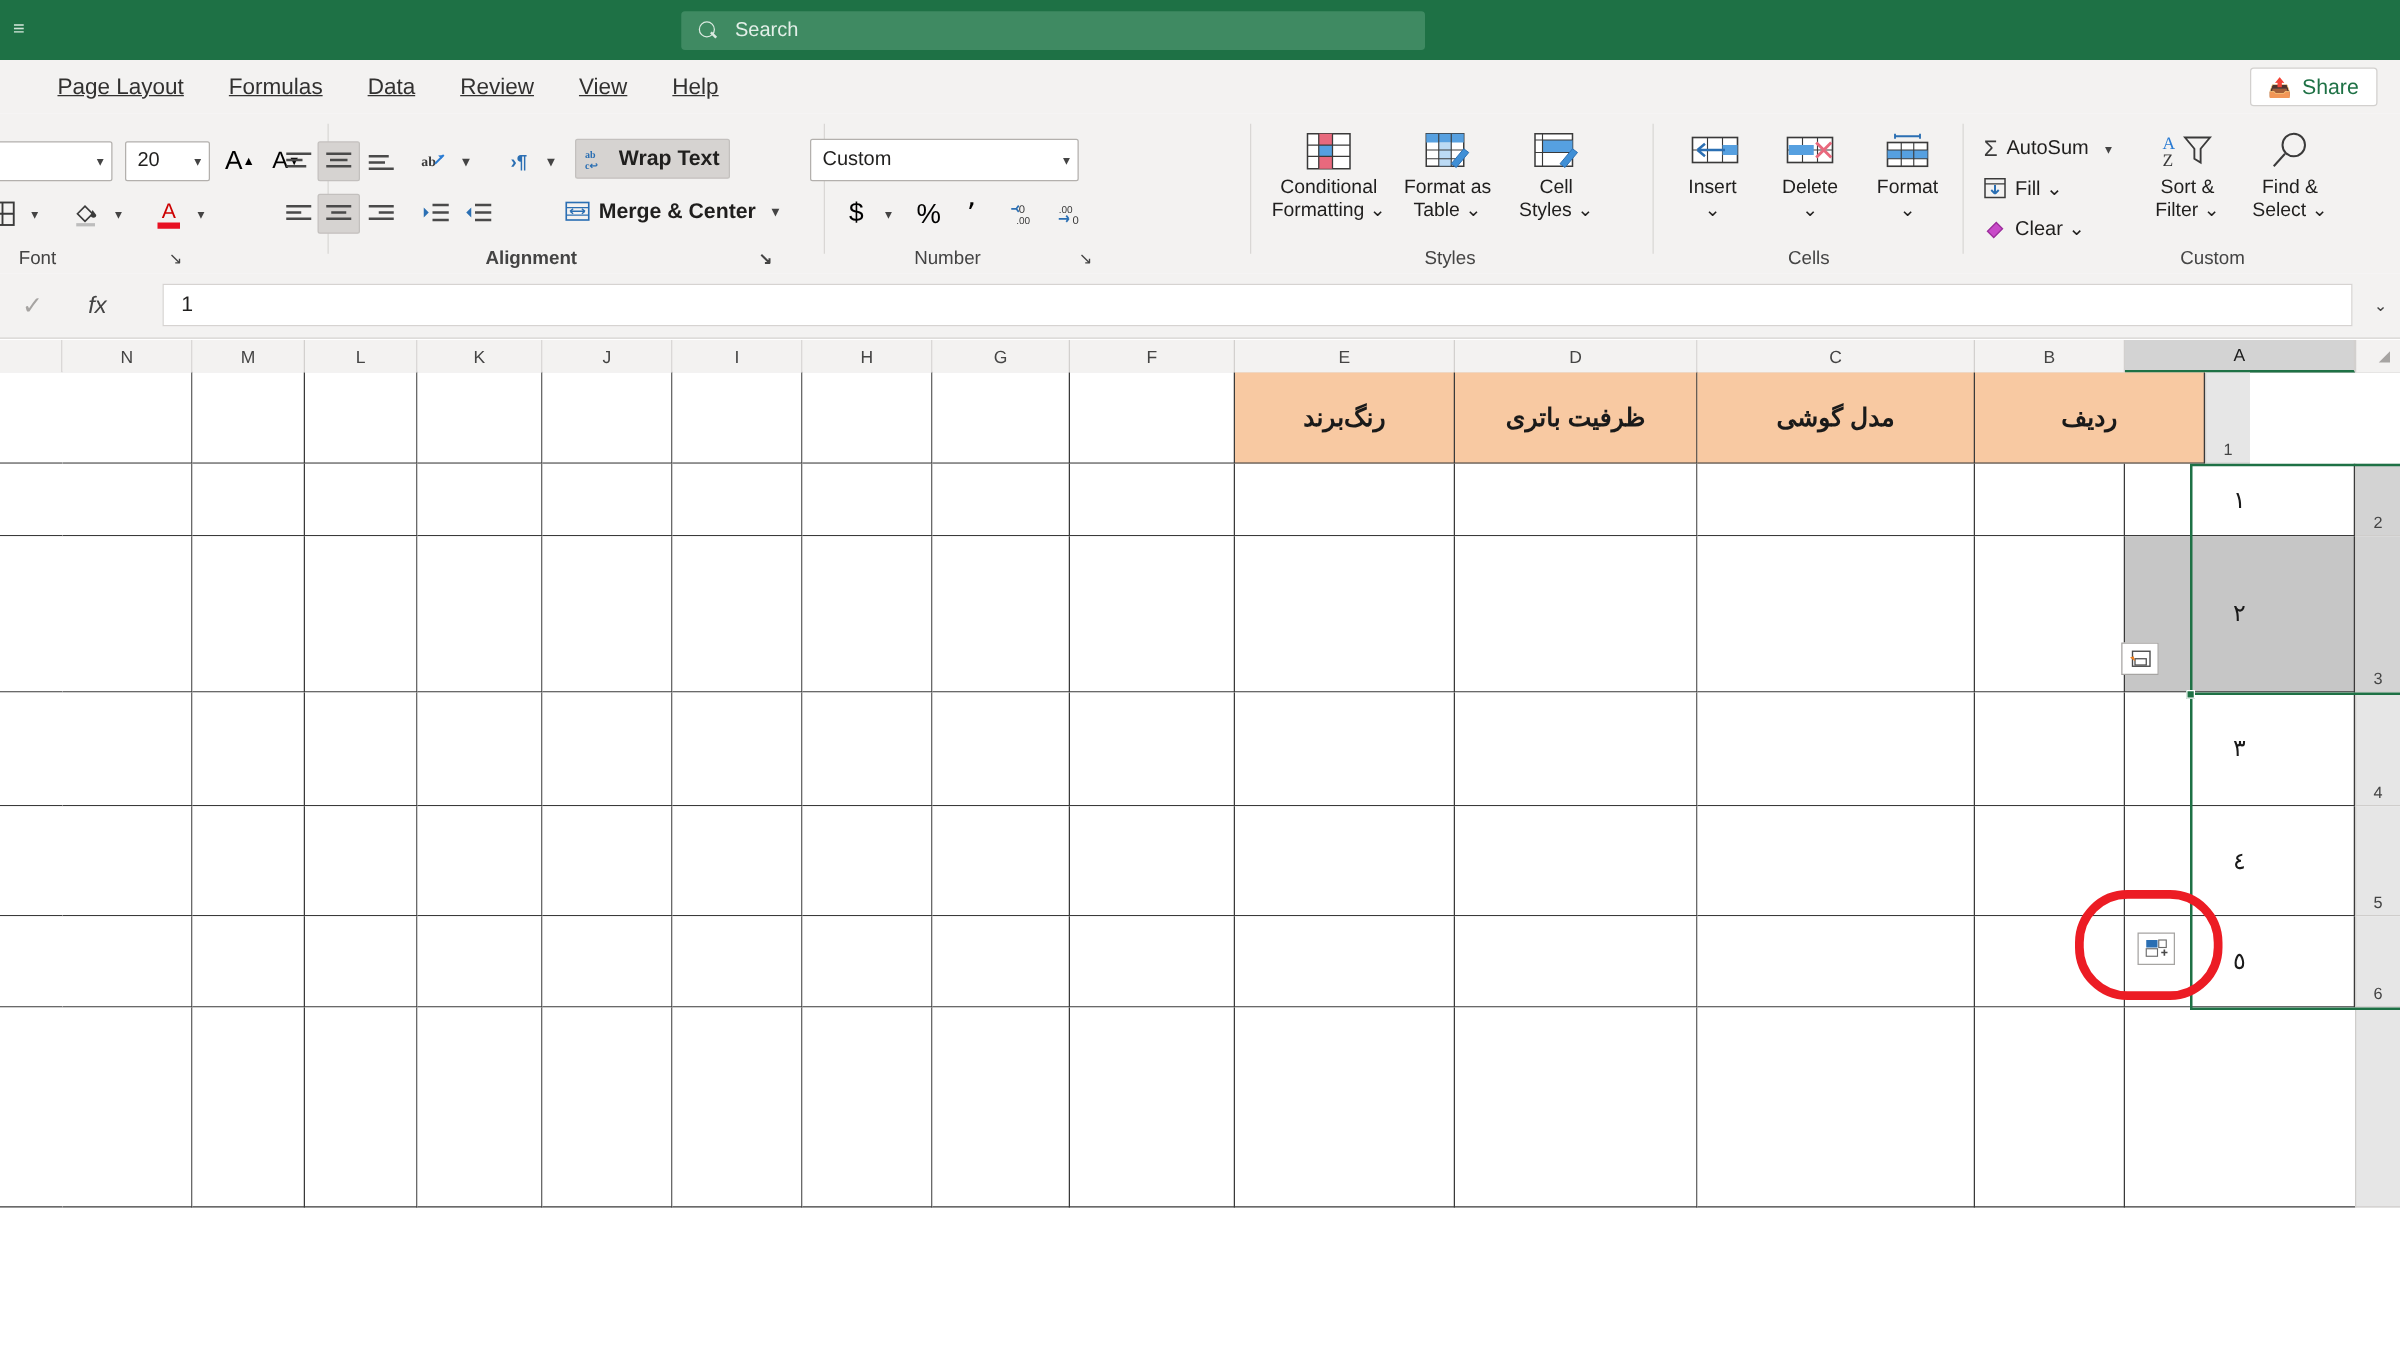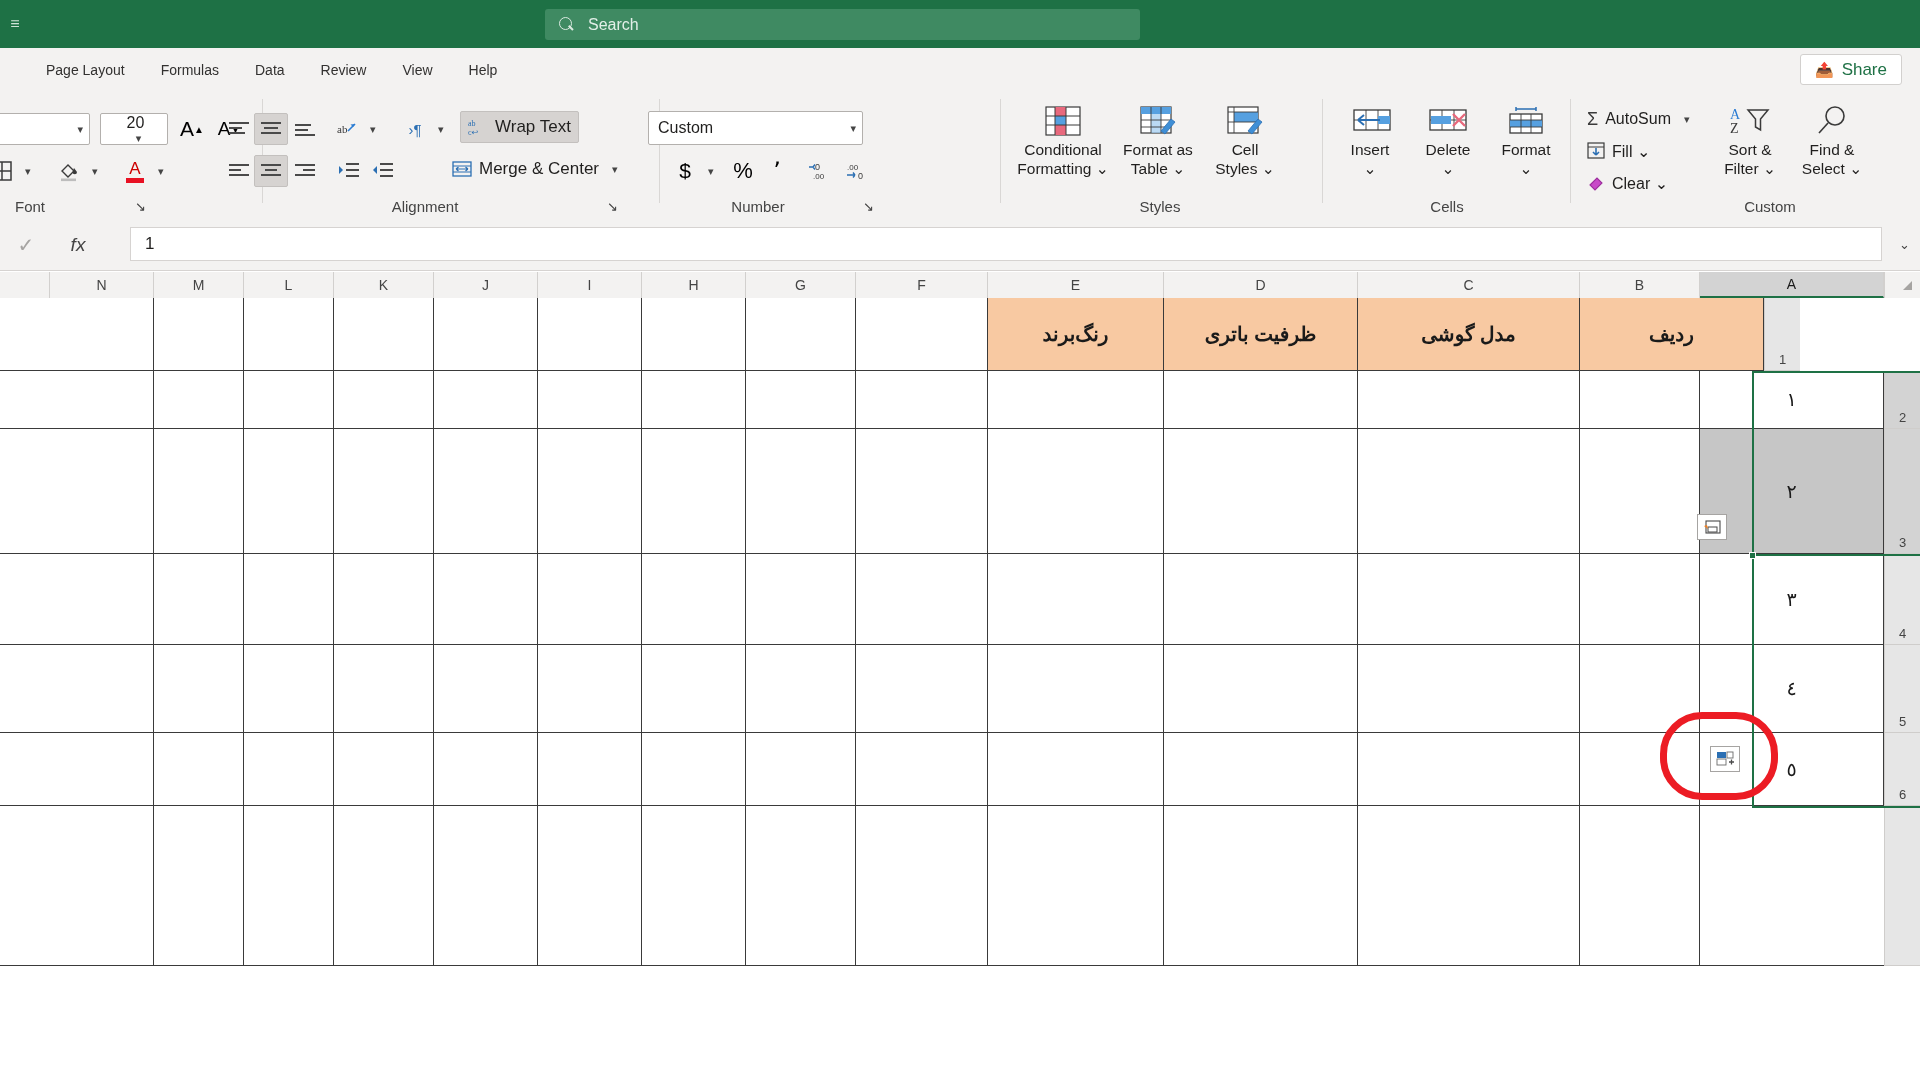--- a/index.html
+++ b/index.html
@@ -65,22 +65,22 @@
   .wc-min { width: 56px; text-align: center; }
   .wc-restore { width: 56px; text-align: center; }
   .wc-close { width: 62px; text-align: center; font-size: 24px; font-weight: 300; }
 
   
   .tabstrip {
     position: absolute; left: 0; top: 48px; width: 1920px; height: 43px;
     background: #f3f2f1; display: flex; align-items: center;
   }
   .tab {
-    font-size: 14px; color: #323130; padding: 0 18px; height: 43px;
-    display: flex; align-items: center;
+    font-size: 18px; color: #323130; padding: 0 18px; height: 43px;
+    display: flex; align-items: center; text-decoration: underline;
   }
   .tab:first-child { margin-left: 28px; }
   .share-btn {
     position: absolute; right: 18px; top: 6px; height: 31px;
     display: flex; align-items: center; gap: 8px;
     border: 1px solid #d2d0ce; background: #ffffff; border-radius: 3px;
     padding: 0 14px; color: #1e7145; font-size: 17px;
   }
   .share-ico { font-size: 15px; }
 
@@ -244,21 +244,21 @@
     <div class="rbgroup" style="left:-110px; width:370px;">
 
       <div class="ctrl" style="left:0px; top:22px;">
         <div class="cbx" style="width:200px;">
           <span></span>
           <span class="cv">▾</span>
         </div>
       </div>
 
       <div class="ctrl" style="left:210px; top:22px;">
-        <div class="cbx" style="width:68px;flex-direction:column;">
+        <div class="cbx" style="width:68px;">
           <span>20</span>
           <span class="cv">▾</span>
         </div>
       </div>
       <div class="ctrl" style="left:285px; top:22px;">
         <div class="btn-sq" style="font-size:21px;">
           <span>A</span>
             <sup style="font-size:10px;">▲</sup>
         </div>
       </div>
@@ -296,21 +296,21 @@
         </div>
         <span class="cv">▾</span>
       </div>
 
       <div class="gl" style="left:40px; width:200px;">Font</div>
       <div class="dialog-launch" style="left:245px;">↘</div>
     </div>
 
     <div class="gsep" style="left:262px;"></div>
 
-    <div class="rbgroup" style="left:270px; width:380px;">
+    <div class="rbgroup" style="left:270px; width:380px;font-weight:bold;">
 
       <div class="ctrl" style="left:-48px; top:22px;">
         <div class="btn-sq">
             <span class="alignico">
               <i style="top:1px;width:20px"></i>
               <i style="top:6px;width:13px"></i>
               <i style="top:11px;width:16px"></i>
             </span>
           </div>
       </div>

